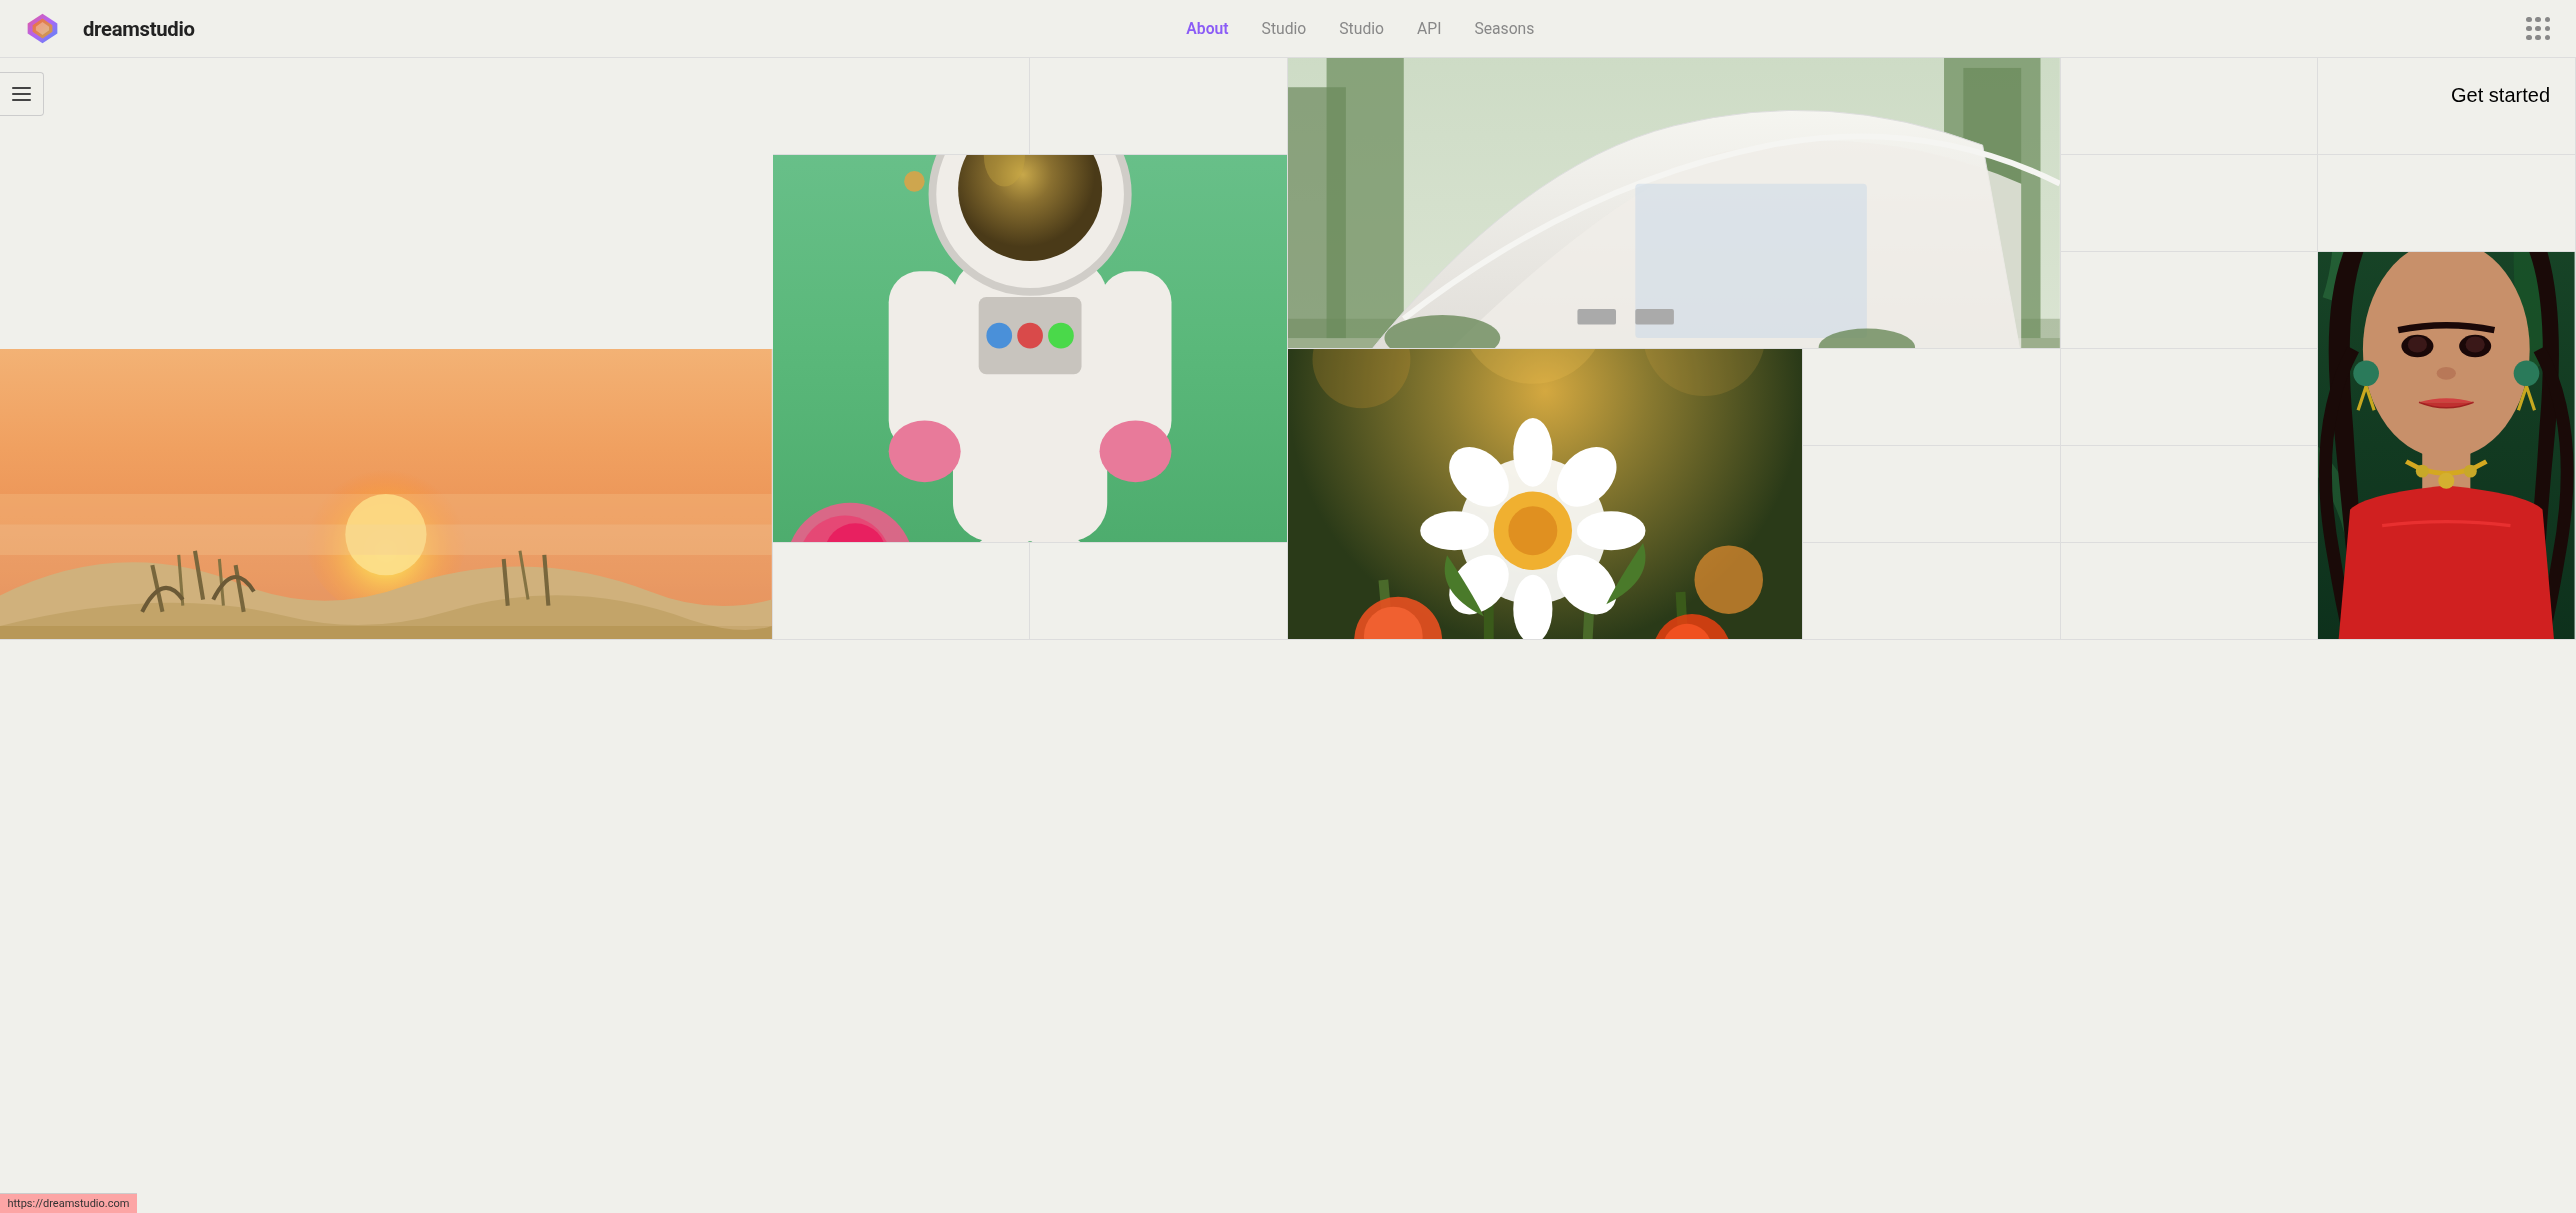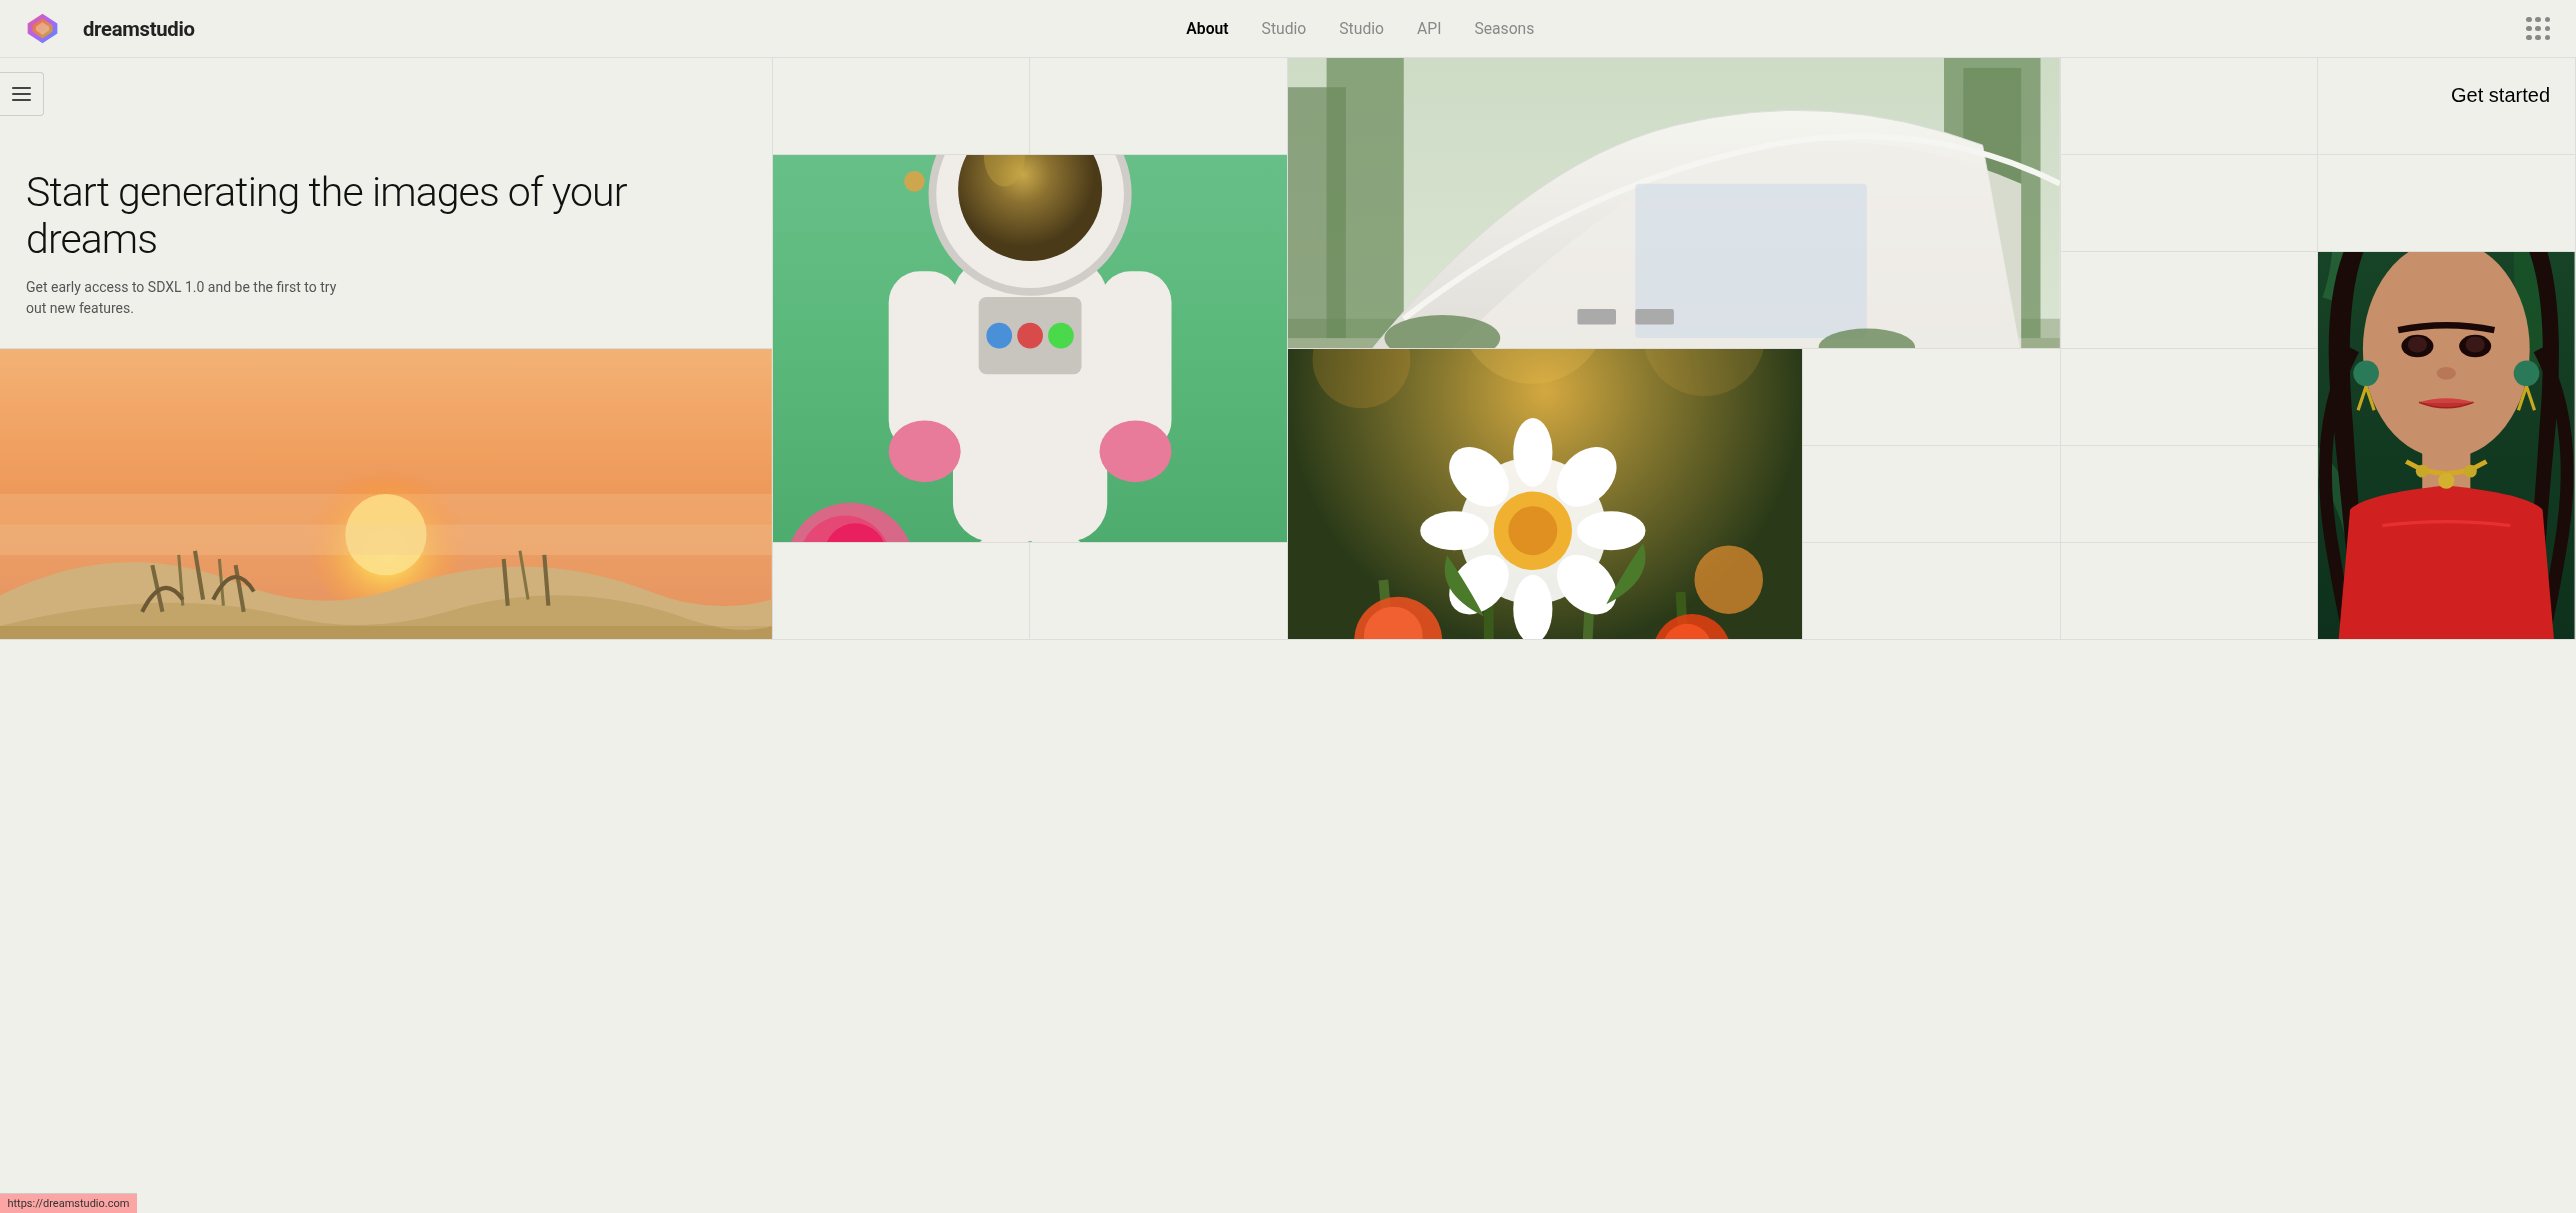--- a/index.html
+++ b/index.html
@@ -59,21 +59,21 @@
 
     .nav-links a {
       text-decoration: none;
       font-size: 15.7px;
       color: #888;
       font-weight: 400;
       transition: color 0.2s;
     }
 
     .nav-links a.active {
-      color: #000000;
+      color: #8b5cf6;
       font-weight: 600;
       text-align: right;
     }
 
     .nav-dots {
       display: grid;
       grid-template-columns: repeat(3, 5.5px);
       grid-template-rows: repeat(3, 5.5px);
       gap: 3.7px;
       cursor: pointer;
@@ -324,24 +324,20 @@
       <span></span>
       <span></span>
   </div>
 </button>
 
 <button class="get-started-btn">Get started</button>
 
 <main class="main-content">
   <div class="grid-container">
 
-    <div class="hero-text">
-      <h1 class="hero-title">Start generating the images of your dreams</h1>
-      <p class="hero-subtitle">Get early access to SDXL 1.0 and be the first to try out new features.</p>
-    </div>
 
     <div class="grid-cell" style="grid-column:4;grid-row:1"></div>
 
     <div class="grid-cell" style="grid-column:5;grid-row:1"></div>
 
     <div class="img-architecture">
       <svg class="architecture-scene" viewBox="0 0 400 280" xmlns="http://www.w3.org/2000/svg" preserveAspectRatio="xMidYMid slice">
 
         <defs>
           <linearGradient id="sky-grad" x1="0" y1="0" x2="0" y2="1">

